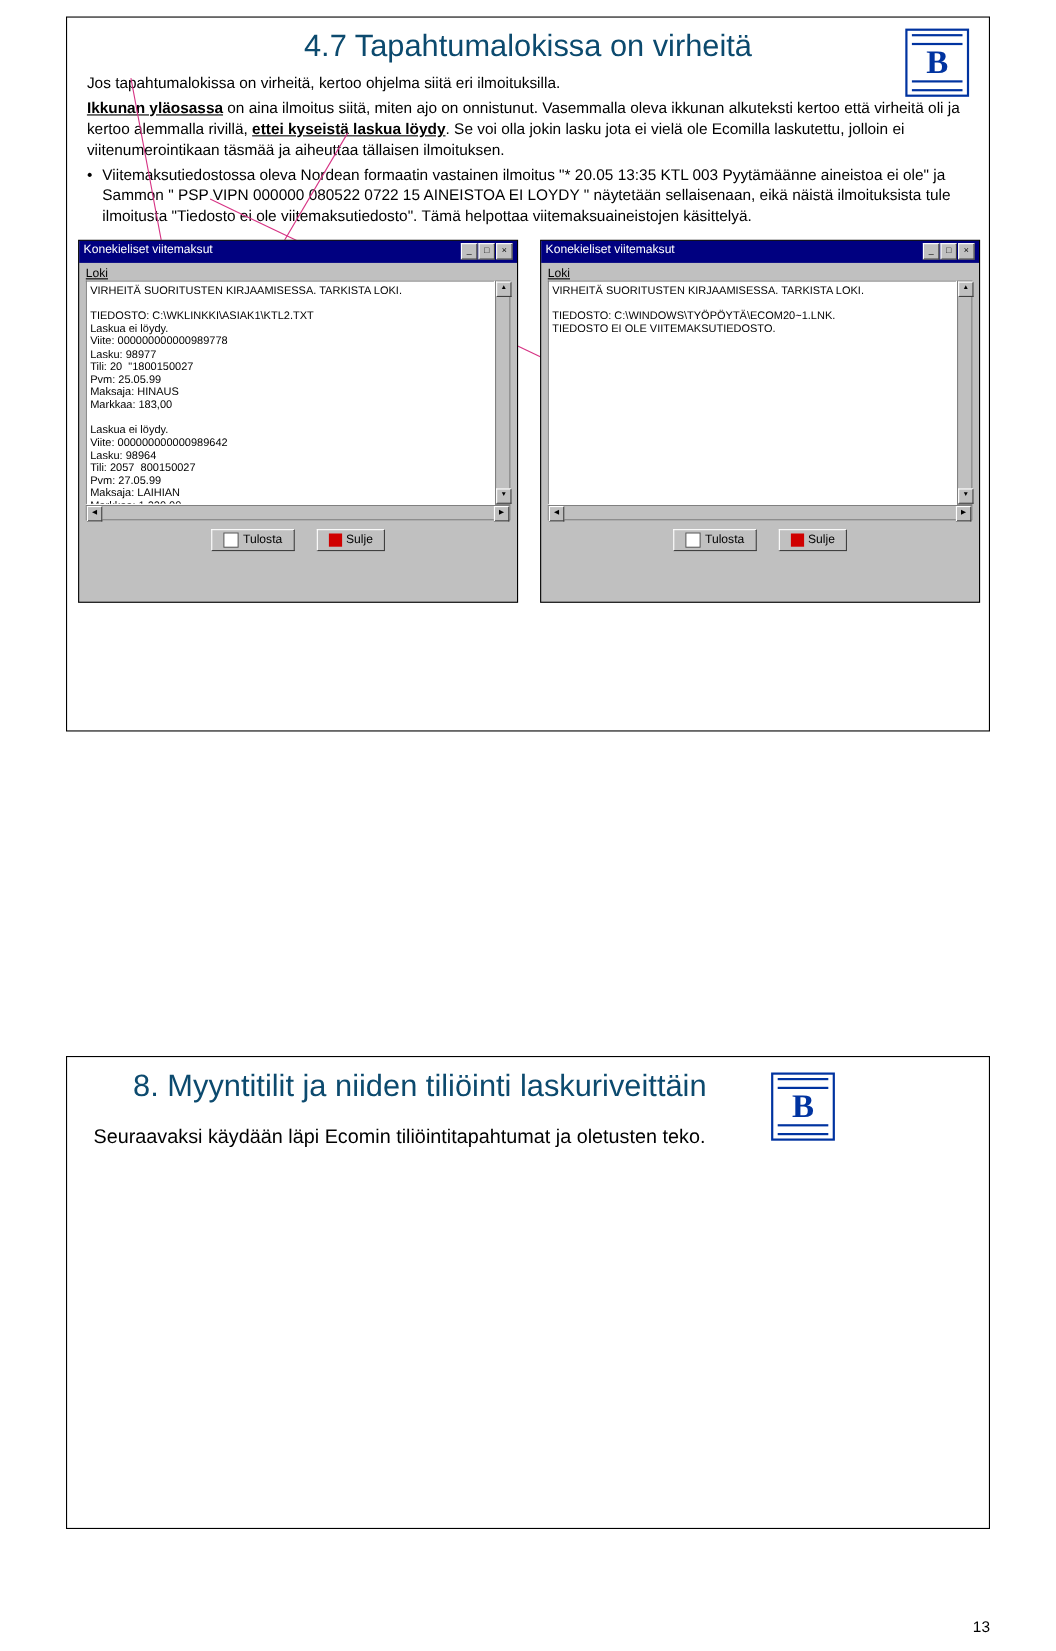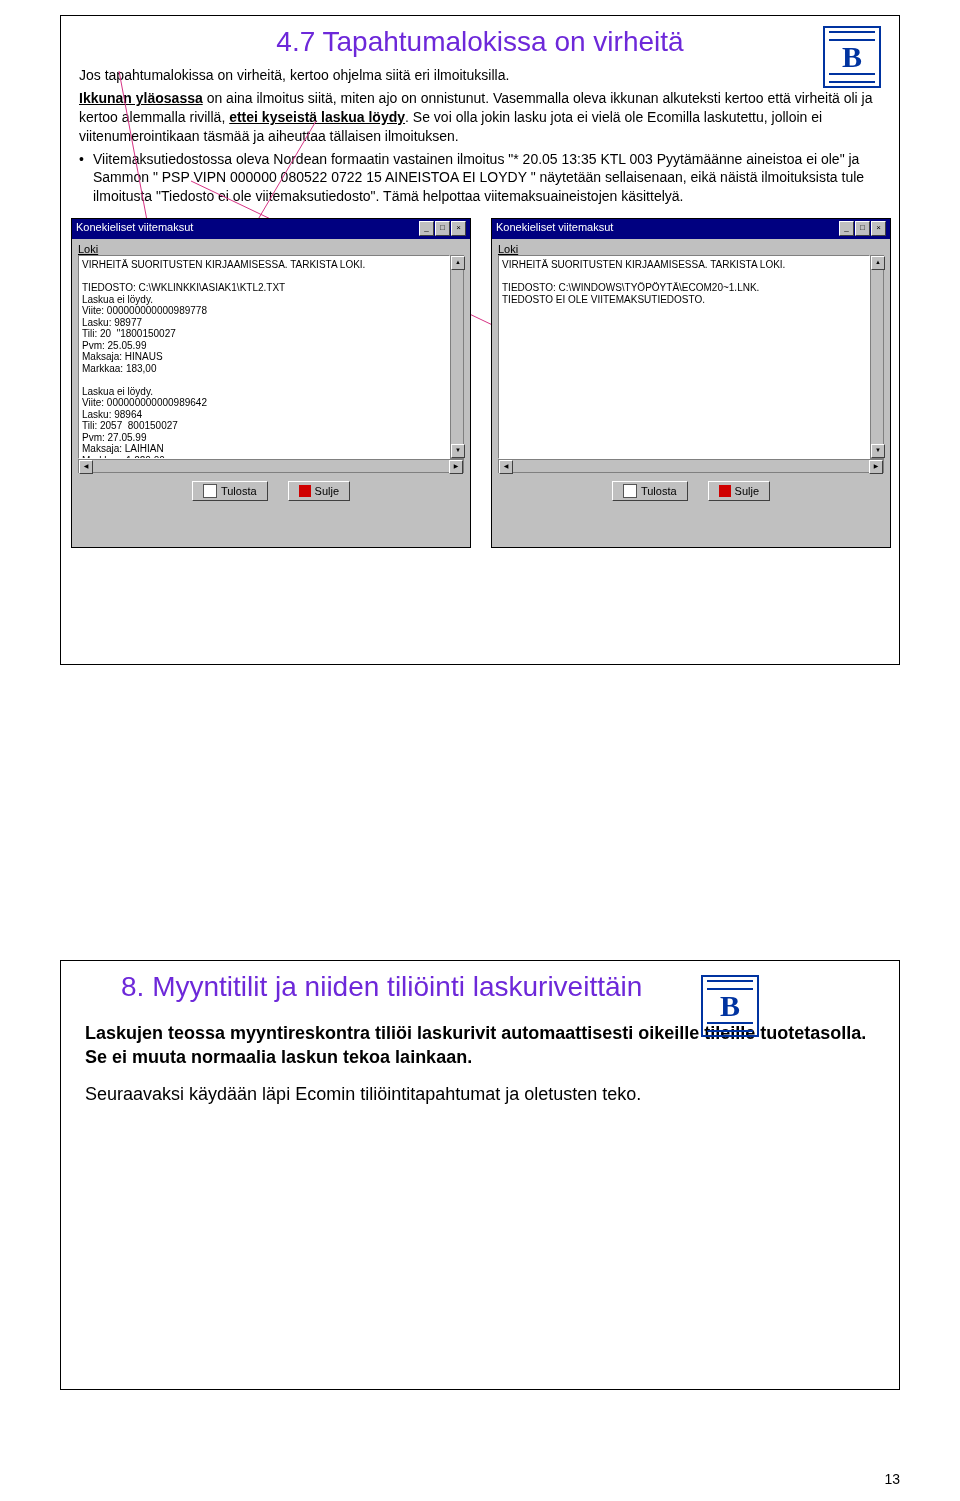--- a/index.html
+++ b/index.html
@@ -1,20 +1,20 @@
 <!DOCTYPE html>
 <html><head>
 <meta charset="utf-8">
 <style>
   html,body{margin:0;padding:0;background:#fff;font-family:Arial,Helvetica,sans-serif;color:#000;}
   .page{width:960px;height:1501px;margin:0 auto;position:relative;box-sizing:border-box;}
   .slide{position:absolute;left:60px;width:840px;border:1.5px solid #000;box-sizing:border-box;}
   .slide1{top:15px;height:650px;}
   .slide2{top:960px;height:430px;}
-  .slide-title{font-size:28px;color:#6d28d9;text-align:center;margin:10px 0 8px 0;font-weight:400;}
+  .slide-title{font-size:28px;color:#0c4a6e;text-align:center;margin:10px 0 8px 0;font-weight:400;}
   .body-text{font-size:14px;line-height:1.35;padding:0 18px 0 18px;}
   .body-text p{margin:0 0 4px 0;}
   .underline{text-decoration:underline;}
   .bold{font-weight:700;}
   .bullet{display:flex;margin-top:2px;}
   .bullet .dot{width:14px;flex:none;}
   .bullet .txt{flex:1;}
   .windows-area{position:relative;height:360px;margin-top:12px;}
   .win{position:absolute;background:#c0c0c0;border:1px solid #000;box-sizing:border-box;font-family:Tahoma,Arial,sans-serif;}
   .win .titlebar{background:#000080;color:#fff;font-size:11px;padding:2px 4px;display:flex;justify-content:space-between;height:16px;box-sizing:content-box;}
@@ -161,21 +161,18 @@
   </div>
 
   <div class="slide slide2">
     <div class="logo-b" style="top:14px;right:140px;">
       <div class="top"></div>
         <div class="bot"></div>
         <div class="letter">B</div>
     </div>
     <h2 class="slide-title" style="text-align:left;padding-left:60px;padding-right:200px;">8. Myyntitilit ja niiden tiliöinti laskuriveittäin</h2>
     <div class="body">
-      <p>
-        <span class="bold">Laskujen teossa myyntireskontra tiliöi laskurivit automaattisesti oikeille tileille tuotetasolla. </span><span class="bold">Se ei muuta normaalia laskun tekoa lainkaan.</span>
-      </p>
       <p>Seuraavaksi käydään läpi Ecomin tiliöintitapahtumat ja oletusten teko.</p>
     </div>
   </div>
 
   <div class="page-num">13</div>
 </div>
 
 </body></html>

